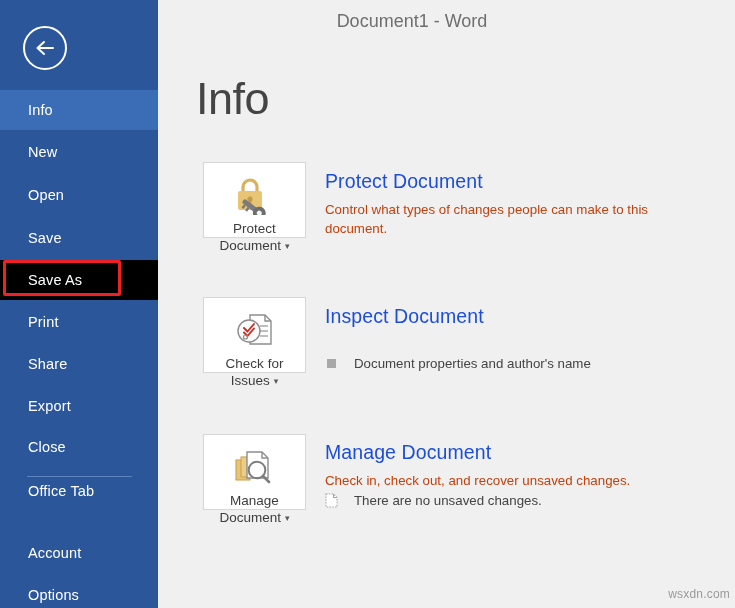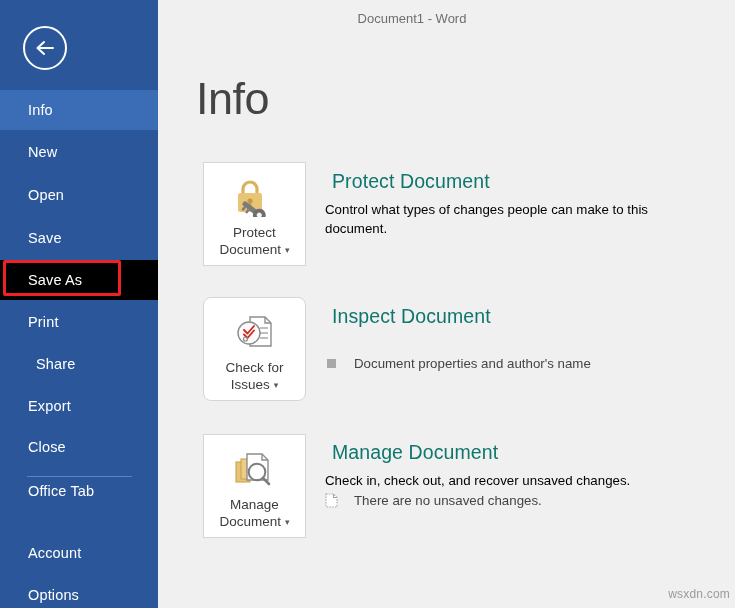--- a/index.html
+++ b/index.html
@@ -91,39 +91,39 @@
     left: 158px; top: 0;
     width: 577px; height: 608px;
     background: #f0f0f0;
   }
 
   #window-title {
     position: absolute;
     left: 0; top: 11px;
     width: 508px;
     text-align: center;
-    font-size: 13px;
+    font-size: 18px;
     color: #6f6f6f;
   }
 
   #page-title {
     position: absolute;
     left: 38px; top: 76px;
     font-size: 45px;
     font-weight: 300;
     color: #444444;
     letter-spacing: -0.5px;
     line-height: 1;
   }
 
   .big-btn {
     position: absolute;
     left: 45px;
     width: 103px;
-    height: 104px;
+    height: 76px;
     background: #ffffff;
     border: 1px solid #d6d6d6;
     display: flex;
     flex-direction: column;
     align-items: center;
     cursor: pointer;
   }
   .big-btn .btn-icon {
     margin-top: 12px;
     height: 44px;
@@ -140,32 +140,32 @@
     padding: 0 2px;
   }
   .caret {
     font-size: 9px;
     color: #5a5a5a;
     vertical-align: middle;
   }
 
   .sec-title {
     position: absolute;
-    left: 174px;
+    left: 167px;
     font-size: 19.5px;
     font-weight: 400;
-    color: #0f766e;
+    color: #1d4ed8;
     letter-spacing: 0.1px;
   }
   .sec-desc {
     position: absolute;
     left: 167px;
     width: 375px;
     font-size: 13.3px;
-    color: #000000;
+    color: #c2410c;
     line-height: 19px;
   }
 
   .bullet-row {
     position: absolute;
     left: 167px;
     display: flex;
     align-items: flex-start;
     font-size: 13.3px;
     color: #444444;
@@ -220,21 +220,21 @@
     </div>
     <div class="nav-item" style="top:218px;">
       <span class="nav-label">Save</span>
     </div>
     <div class="nav-item selected" style="top:260px;">
       <span class="nav-label">Save As</span>
     </div>
     <div class="nav-item" style="top:302px;">
       <span class="nav-label">Print</span>
     </div>
-    <div class="nav-item" style="top:344px;margin-left:8px;">
+    <div class="nav-item" style="top:344px;">
       <span class="nav-label">Share</span>
     </div>
     <div class="nav-item" style="top:386px;">
       <span class="nav-label">Export</span>
     </div>
     <div class="nav-item" style="top:427px;">
       <span class="nav-label">Close</span>
     </div>
 
     <div id="nav-divider"></div>
@@ -276,21 +276,21 @@
       </span>
       <span class="btn-label">
         <span>Protect</span><br>
         <span>Document</span>
         <span class="caret">▾</span>
       </span>
     </div>
     <div class="sec-title" style="top:170px;">Protect Document</div>
     <div class="sec-desc" style="top:200px;">Control what types of changes people can make to this document.</div>
 
-    <div class="big-btn" style="top:297px;border-radius:8px;">
+    <div class="big-btn" style="top:297px;">
       <span class="btn-icon">
         <svg width="44" height="40" viewBox="0 0 44 40">
           <path d="M17 5 H32 L38 11 V34 H17 Z" fill="#ffffff" stroke="#8d8d8d" stroke-width="1.4"></path>
           <path d="M32 5 V11 H38" fill="none" stroke="#8d8d8d" stroke-width="1.4"></path>
           <line x1="27" y1="16" x2="35" y2="16" stroke="#9b9b9b" stroke-width="1.3"></line>
           <line x1="27" y1="21" x2="35" y2="21" stroke="#9b9b9b" stroke-width="1.3"></line>
           <line x1="27" y1="26" x2="35" y2="26" stroke="#9b9b9b" stroke-width="1.3"></line>
           <circle cx="16" cy="21" r="11" fill="#fbfbfb" stroke="#8d8d8d" stroke-width="1.4"></circle>
           <path d="M11 18 L14.5 21.5 L21 14" stroke="#cc2b20" stroke-width="1.9" fill="none" stroke-linecap="round" stroke-linejoin="round"></path>
           <path d="M11 22.5 L14.5 26 L21 18.5" stroke="#cc2b20" stroke-width="1.9" fill="none" stroke-linecap="round" stroke-linejoin="round"></path>

